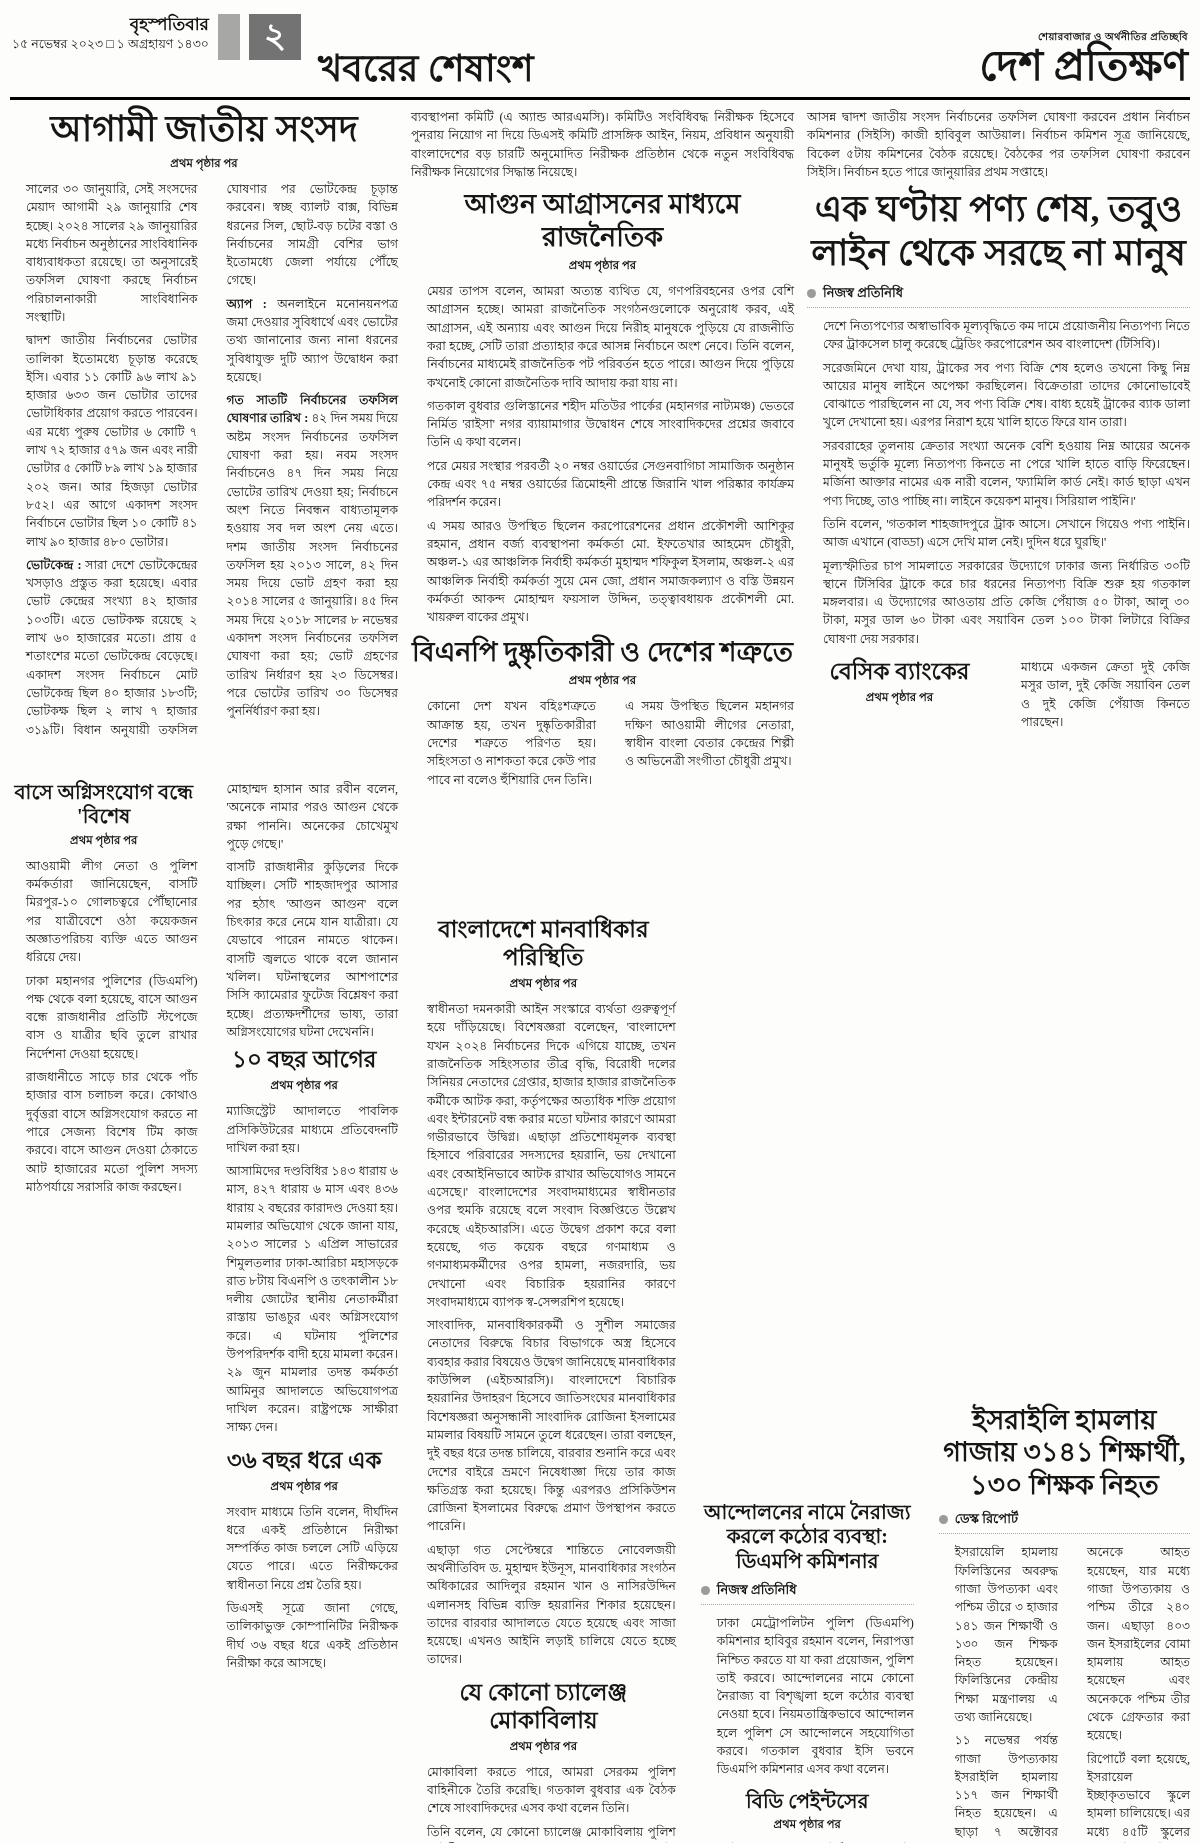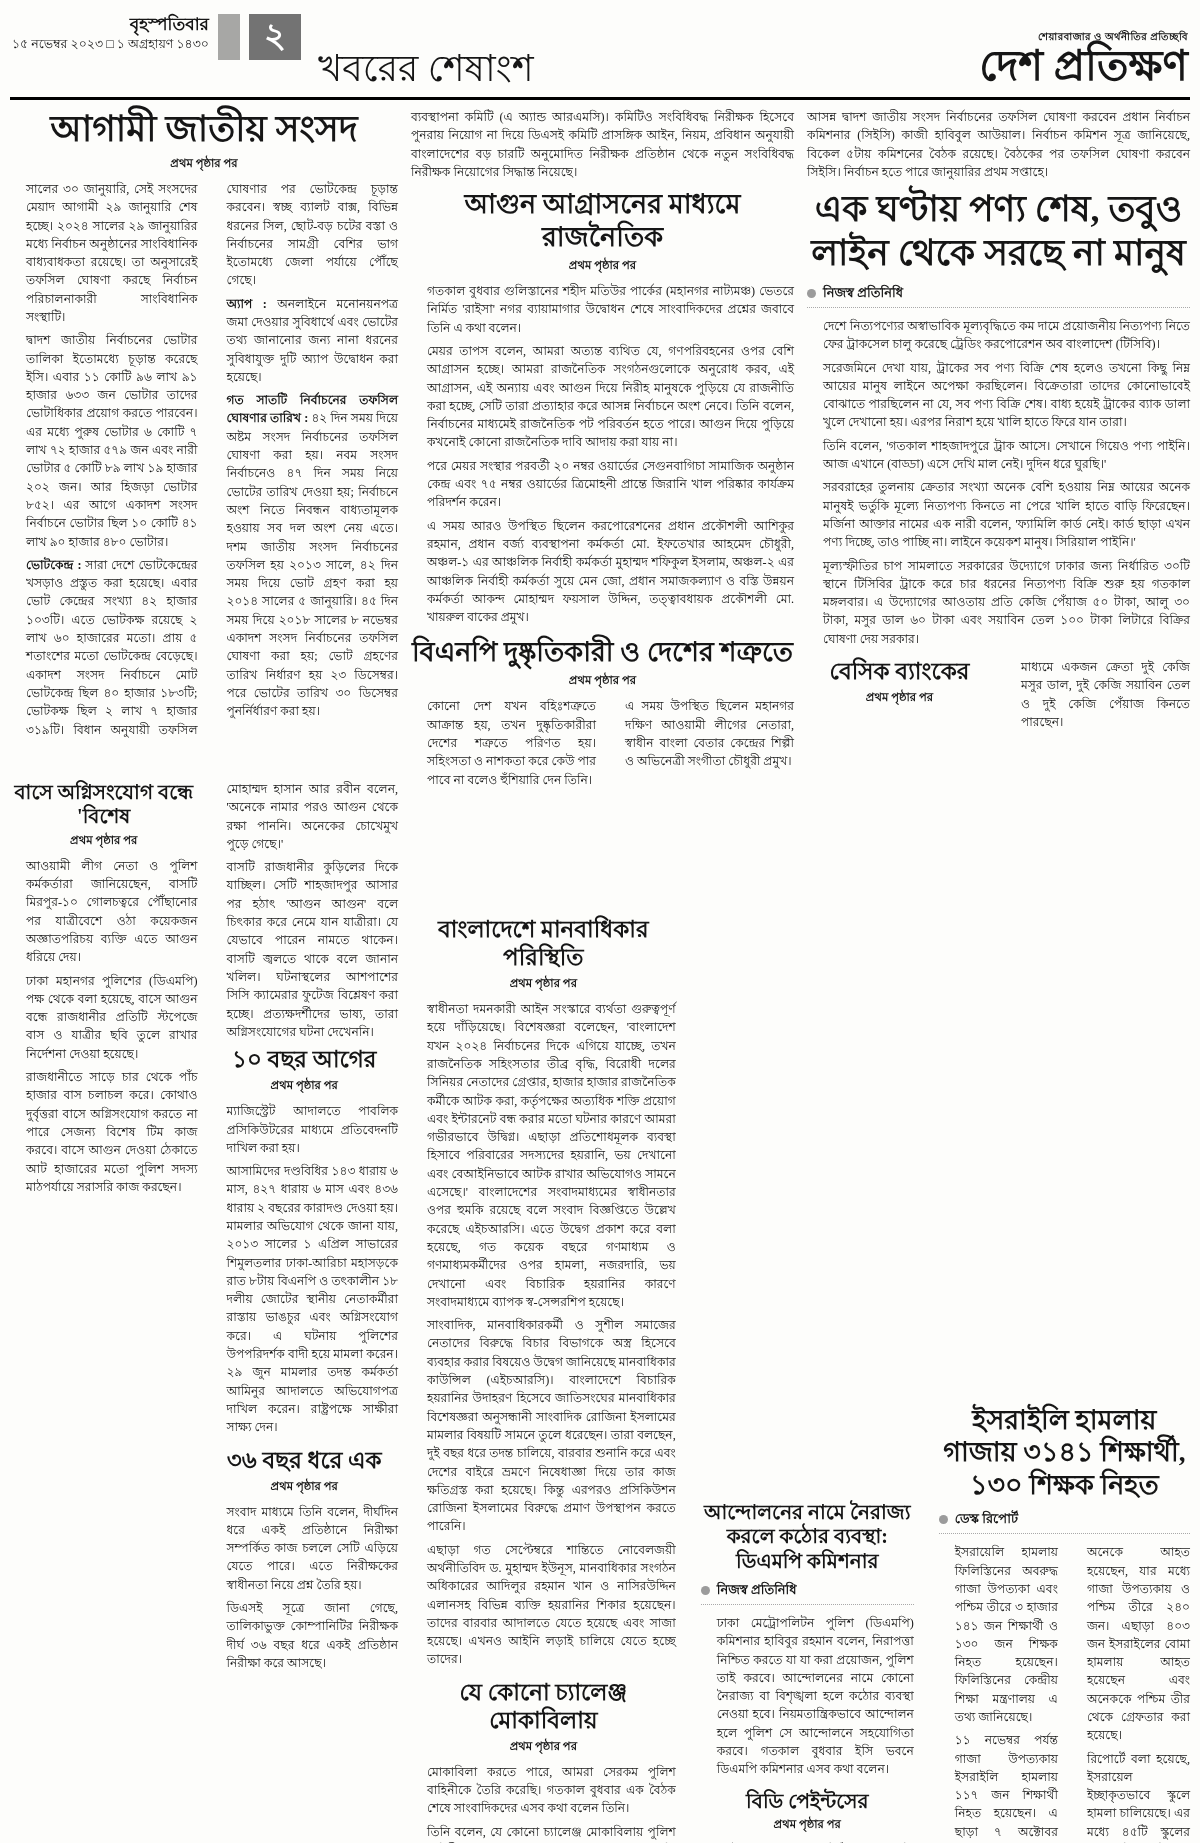--- a/index.html
+++ b/index.html
@@ -10,21 +10,21 @@
     font-family:"Liberation Serif","DejaVu Serif",serif;
   }
   
   .masthead { display:flex; justify-content:space-between; align-items:flex-end; padding:10px 2px 8px; }
   .mast-left { display:flex; align-items:flex-start; gap:9px; }
   .date-block { text-align:right; line-height:1.3; padding-bottom:2px; }
   .weekday { font-weight:bold; font-size:17px; }
   .date-line { font-size:12.5px; white-space:nowrap; }
   .pn-strip { width:22px; height:46px; background:#a7a7a5; }
   .pn-box { width:52px; height:46px; background:#737373; color:#fff; display:flex; align-items:center; justify-content:center; font-size:34px; font-weight:bold; }
-  .section-title { font-size:37px; font-weight:normal; line-height:1; padding-bottom:2px; margin-left:8px; white-space:nowrap;margin-top:36px; }
+  .section-title { font-size:37px; font-weight:bold; line-height:1; padding-bottom:2px; margin-left:8px; white-space:nowrap;margin-top:36px; }
   .mast-right { text-align:right; line-height:1; padding-bottom:2px; }
   .logo-tagline { font-size:10px; margin-bottom:3px; letter-spacing:.5px;font-weight:bold; }
   .logo-name { font-size:42px; font-weight:bold; white-space:nowrap; }
   
   .content { border-top:3px solid #000; padding-top:8px; display:flex; gap:13px; }
   .region-left { width:388px; flex:0 0 388px; display:flex; flex-direction:column; }
   .region-right { flex:1; display:flex; flex-direction:column; }
   .duo { display:flex; gap:13px; flex:1; }
   .duo-col { flex:1; min-width:0; }
   .row-top { display:flex; gap:13px; min-height:808px; }
@@ -135,22 +135,22 @@
 
     <div class="region-right">
 
       <div class="row-top">
         <div class="rt-mid">
           <p class="frag">ব্যবস্থাপনা কমিটি (এ অ্যান্ড আরএমসি)। কমিটিও সংবিধিবদ্ধ নিরীক্ষক হিসেবে পুনরায় নিয়োগ না দিয়ে ডিএসই কমিটি প্রাসঙ্গিক আইন, নিয়ম, প্রবিধান অনুযায়ী বাংলাদেশের বড় চারটি অনুমোদিত নিরীক্ষক প্রতিষ্ঠান থেকে নতুন সংবিধিবদ্ধ নিরীক্ষক নিয়োগের সিদ্ধান্ত নিয়েছে।</p>
           <article class="art">
             <h2 class="hl hl-lg">আগুন আগ্রাসনের মাধ্যমে রাজনৈতিক</h2>
             <div class="kicker">প্রথম পৃষ্ঠার পর</div>
             <div class="body">
+              <p>মেয়র তাপস বলেন, আমরা অত্যন্ত ব্যথিত যে, গণপরিবহনের ওপর বেশি আগ্রাসন হচ্ছে। আমরা রাজনৈতিক সংগঠনগুলোকে অনুরোধ করব, এই আগ্রাসন, এই অন্যায় এবং আগুন দিয়ে নিরীহ মানুষকে পুড়িয়ে যে রাজনীতি করা হচ্ছে, সেটি তারা প্রত্যাহার করে আসন্ন নির্বাচনে অংশ নেবে। তিনি বলেন, নির্বাচনের মাধ্যমেই রাজনৈতিক পট পরিবর্তন হতে পারে। আগুন দিয়ে পুড়িয়ে কখনোই কোনো রাজনৈতিক দাবি আদায় করা যায় না।</p>
               <p>গতকাল বুধবার গুলিস্তানের শহীদ মতিউর পার্কের (মহানগর নাট্যমঞ্চ) ভেতরে নির্মিত 'রাইসা' নগর ব্যায়ামাগার উদ্বোধন শেষে সাংবাদিকদের প্রশ্নের জবাবে তিনি এ কথা বলেন।</p>
-              <p>মেয়র তাপস বলেন, আমরা অত্যন্ত ব্যথিত যে, গণপরিবহনের ওপর বেশি আগ্রাসন হচ্ছে। আমরা রাজনৈতিক সংগঠনগুলোকে অনুরোধ করব, এই আগ্রাসন, এই অন্যায় এবং আগুন দিয়ে নিরীহ মানুষকে পুড়িয়ে যে রাজনীতি করা হচ্ছে, সেটি তারা প্রত্যাহার করে আসন্ন নির্বাচনে অংশ নেবে। তিনি বলেন, নির্বাচনের মাধ্যমেই রাজনৈতিক পট পরিবর্তন হতে পারে। আগুন দিয়ে পুড়িয়ে কখনোই কোনো রাজনৈতিক দাবি আদায় করা যায় না।</p>
               <p>পরে মেয়র সংস্থার পরবর্তী ২০ নম্বর ওয়ার্ডের সেগুনবাগিচা সামাজিক অনুষ্ঠান কেন্দ্র এবং ৭৫ নম্বর ওয়ার্ডের ত্রিমোহনী প্রান্তে জিরানি খাল পরিষ্কার কার্যক্রম পরিদর্শন করেন।</p>
               <p>এ সময় আরও উপস্থিত ছিলেন করপোরেশনের প্রধান প্রকৌশলী আশিকুর রহমান, প্রধান বর্জ্য ব্যবস্থাপনা কর্মকর্তা মো. ইফতেখার আহমেদ চৌধুরী, অঞ্চল-১ এর আঞ্চলিক নির্বাহী কর্মকর্তা মুহাম্মদ শফিকুল ইসলাম, অঞ্চল-২ এর আঞ্চলিক নির্বাহী কর্মকর্তা সুয়ে মেন জো, প্রধান সমাজকল্যাণ ও বস্তি উন্নয়ন কর্মকর্তা আকন্দ মোহাম্মদ ফয়সাল উদ্দিন, তত্ত্বাবধায়ক প্রকৌশলী মো. খায়রুল বাকের প্রমুখ।</p>
             </div>
           </article>
           <article class="art">
             <h2 class="hl hl-lg">বিএনপি দুষ্কৃতিকারী ও দেশের শত্রুতে</h2>
             <div class="kicker">প্রথম পৃষ্ঠার পর</div>
             <div class="body cols2">
               <p>কোনো দেশ যখন বহিঃশত্রুতে আক্রান্ত হয়, তখন দুষ্কৃতিকারীরা দেশের শত্রুতে পরিণত হয়। সহিংসতা ও নাশকতা করে কেউ পার পাবে না বলেও হুঁশিয়ারি দেন তিনি।</p>
               <p>এ সময় উপস্থিত ছিলেন মহানগর দক্ষিণ আওয়ামী লীগের নেতারা, স্বাধীন বাংলা বেতার কেন্দ্রের শিল্পী ও অভিনেত্রী সংগীতা চৌধুরী প্রমুখ।</p>
@@ -163,22 +163,22 @@
           <article class="art">
             <h2 class="hl hl-xl">এক ঘণ্টায় পণ্য শেষ, তবুও লাইন থেকে সরছে না মানুষ</h2>
             <div class="byline">
               <span class="dot"></span>
               <span class="byline-text">নিজস্ব প্রতিনিধি</span>
             </div>
             <div class="dotted"></div>
             <div class="body">
               <p>দেশে নিত্যপণ্যের অস্বাভাবিক মূল্যবৃদ্ধিতে কম দামে প্রয়োজনীয় নিত্যপণ্য নিতে ফের ট্রাকসেল চালু করেছে ট্রেডিং করপোরেশন অব বাংলাদেশ (টিসিবি)।</p>
               <p>সরেজমিনে দেখা যায়, ট্রাকের সব পণ্য বিক্রি শেষ হলেও তখনো কিছু নিম্ন আয়ের মানুষ লাইনে অপেক্ষা করছিলেন। বিক্রেতারা তাদের কোনোভাবেই বোঝাতে পারছিলেন না যে, সব পণ্য বিক্রি শেষ। বাধ্য হয়েই ট্রাকের ব্যাক ডালা খুলে দেখানো হয়। এরপর নিরাশ হয়ে খালি হাতে ফিরে যান তারা।</p>
+              <p>সরবরাহের তুলনায় ক্রেতার সংখ্যা অনেক বেশি হওয়ায় নিম্ন আয়ের অনেক মানুষই ভর্তুকি মূল্যে নিত্যপণ্য কিনতে না পেরে খালি হাতে বাড়ি ফিরেছেন। মর্জিনা আক্তার নামের এক নারী বলেন, 'ফ্যামিলি কার্ড নেই। কার্ড ছাড়া এখন পণ্য দিচ্ছে, তাও পাচ্ছি না। লাইনে কয়েকশ মানুষ। সিরিয়াল পাইনি।'</p>
               <p>তিনি বলেন, 'গতকাল শাহজাদপুরে ট্রাক আসে। সেখানে গিয়েও পণ্য পাইনি। আজ এখানে (বাড্ডা) এসে দেখি মাল নেই। দুদিন ধরে ঘুরছি।'</p>
-              <p>সরবরাহের তুলনায় ক্রেতার সংখ্যা অনেক বেশি হওয়ায় নিম্ন আয়ের অনেক মানুষই ভর্তুকি মূল্যে নিত্যপণ্য কিনতে না পেরে খালি হাতে বাড়ি ফিরেছেন। মর্জিনা আক্তার নামের এক নারী বলেন, 'ফ্যামিলি কার্ড নেই। কার্ড ছাড়া এখন পণ্য দিচ্ছে, তাও পাচ্ছি না। লাইনে কয়েকশ মানুষ। সিরিয়াল পাইনি।'</p>
               <p>মূল্যস্ফীতির চাপ সামলাতে সরকারের উদ্যোগে ঢাকার জন্য নির্ধারিত ৩০টি স্থানে টিসিবির ট্রাকে করে চার ধরনের নিত্যপণ্য বিক্রি শুরু হয় গতকাল মঙ্গলবার। এ উদ্যোগের আওতায় প্রতি কেজি পেঁয়াজ ৫০ টাকা, আলু ৩০ টাকা, মসুর ডাল ৬০ টাকা এবং সয়াবিন তেল ১০০ টাকা লিটারে বিক্রির ঘোষণা দেয় সরকার।</p>
             </div>
           </article>
           <div class="split">
             <div>
               <article class="art">
                 <h2 class="hl hl-md">বেসিক ব্যাংকের</h2>
                 <div class="kicker">প্রথম পৃষ্ঠার পর</div>
               </article>
             </div>

